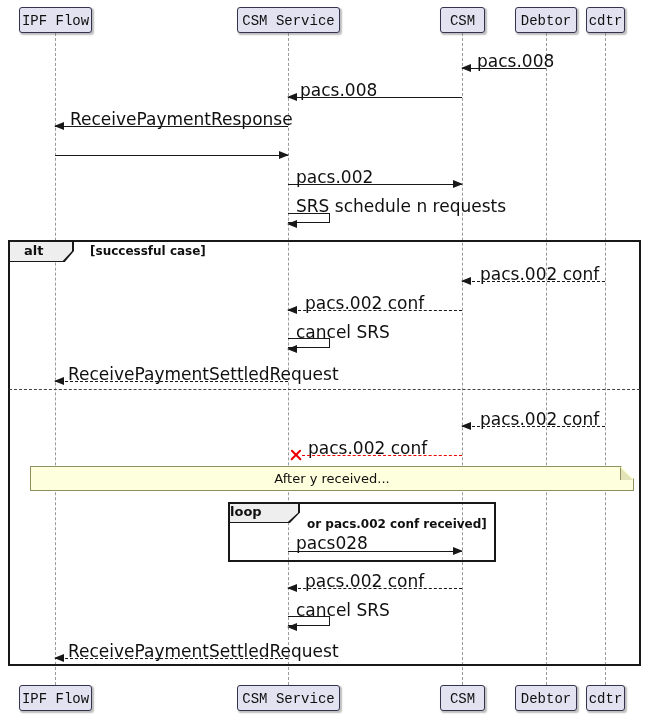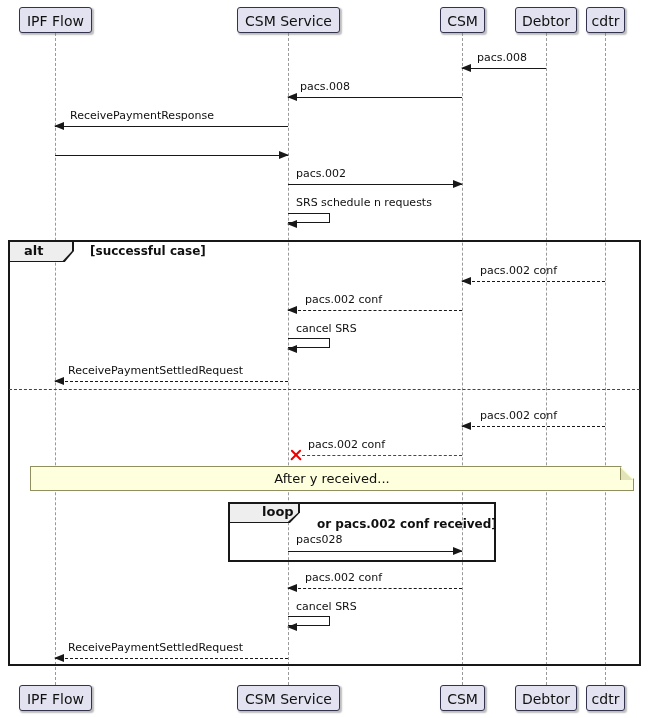--- a/index.html
+++ b/index.html
@@ -7,24 +7,24 @@
     position:relative;width:649px;height:718px;background:#ffffff;overflow:hidden;
     font-family:"DejaVu Sans","Liberation Sans",sans-serif;color:#101010;
   }
   
   .lifeline{position:absolute;top:33px;height:652px;width:0;border-left:1px dashed #999999;}
   
   .participant{
     position:absolute;height:26px;line-height:26px;text-align:center;
     background:#E2E2F0;border:1px solid #33334d;border-radius:3px;
     font-size:14px;color:#101010;box-shadow:1.5px 1.5px 1.5px rgba(110,110,110,0.45);
-    box-sizing:border-box;white-space:nowrap;
+    box-sizing:border-box;white-space:nowrap;font-family:Liberation Mono, monospace;
   }
   
-  .mlabel{position:absolute;font-size:11px;color:#101010;white-space:nowrap;}
+  .mlabel{position:absolute;font-size:17px;color:#101010;white-space:nowrap;}
   
   .msg{position:absolute;height:0;}
   .msg .line{position:absolute;left:0;right:0;top:0;border-top:1px solid #181818;}
   .msg.dashed .line{border-top-style:dashed;}
   .msg.red .line{border-top:1px dashed #EE0000;}
   .head{position:absolute;width:0;height:0;border-top:4px solid transparent;border-bottom:4px solid transparent;}
   .head.hleft{left:-1px;top:-4px;border-right:10px solid #181818;}
   .head.hright{right:-1px;top:-4px;border-left:10px solid #181818;}
   
   .self{position:absolute;}
@@ -149,22 +149,22 @@
     <div class="bar b1"></div>
     <div class="bar b2"></div>
   </div>
 
   <div class="note" style="left:30px;top:466px;width:604px;height:25px;line-height:24px">After y received...</div>
   <div class="note-fold" style="left:620px;top:467px"></div>
 
   <div class="frame" style="left:228px;top:502px;width:268px;height:60px"></div>
   <div class="tab-border" style="left:228px;top:502px;width:72px;height:21px"></div>
   <div class="tab-fill" style="left:230px;top:504px;width:68px;height:18px"></div>
-  <div class="op-label" style="left:262px;top:504px">loop</div>
-  <div class="guard" style="left:317px;top:517px">or pacs.002 conf received]</div>
+  <div class="op-label" style="left:230px;top:504px">loop</div>
+  <div class="guard" style="left:307px;top:517px">or pacs.002 conf received]</div>
 
   <div class="mlabel" style="left:296px;top:533px">pacs028</div>
   <div class="msg" style="left:288px;top:551px;width:174px">
     <div class="line"></div>
     <div class="head hright"></div>
   </div>
 
   <div class="mlabel" style="left:305px;top:571px">pacs.002 conf</div>
   <div class="msg dashed" style="left:288px;top:588px;width:174px">
     <div class="line"></div>

